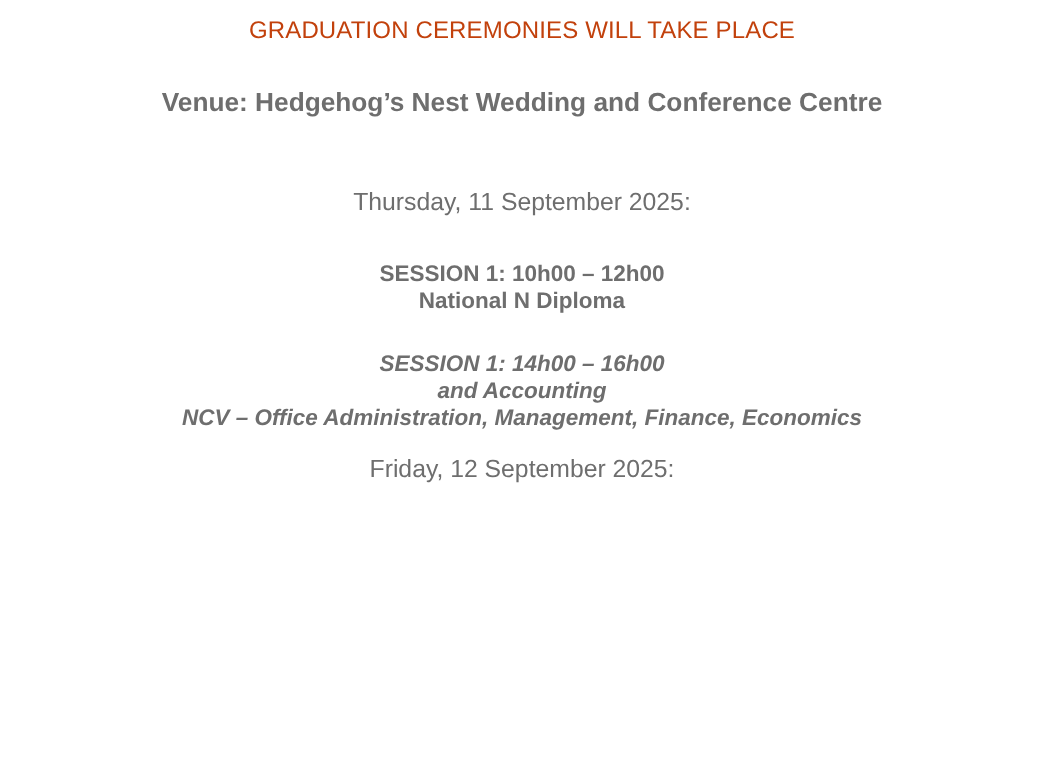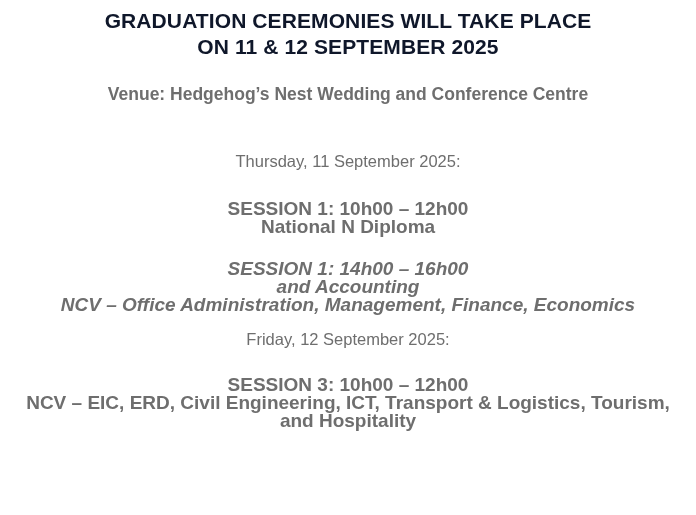--- a/index.html
+++ b/index.html
@@ -16,81 +16,75 @@
   }
   .page {
     width: 696px;
     height: 515px;
     position: relative;
     box-sizing: border-box;
     padding: 8px 6px 0 6px;
     text-align: center;
   }
   .hdr {
-    font-size: 21px;
-    font-weight: bold;
+    font-size: 16px;
+    font-weight: normal;
     line-height: 26px;
     letter-spacing: 0.1px;
-    color: #0f172a;
+    color: #c2410c;
   }
   .venue {
     font-size: 17.5px;
     font-weight: bold;
     line-height: 24px;
     margin-top: 22px;
     color: #6e6e6e;
     white-space: nowrap;
   }
   .daytitle {
     font-size: 16.5px;
     font-weight: normal;
     color: #6e6e6e;
     line-height: 22px;
   }
   .daytitle.d1 { margin-top: 44px; }
   .daytitle.d2 { margin-top: 14px; }
   .session {
-    font-size: 19px;
+    font-size: 15px;
     font-weight: bold;
     line-height: 18px;
     color: #6e6e6e;
   }
   .session.s1 { margin-top: 28px; }
   .session.s2 { margin-top: 24px; font-style: italic; }
   .session.s3 { margin-top: 26px; }
   .sline { display: block; }
   .spacer-bottom { height: 10px; }
 </style>
 </head>
 <body>
 
 <div class="page">
 
   <div class="hdr">
     <div>GRADUATION CEREMONIES WILL TAKE PLACE</div>
-    <div>ON 11 &amp; 12 SEPTEMBER 2025</div>
   </div>
 
   <div class="venue">Venue:  Hedgehog’s Nest Wedding and Conference Centre</div>
 
   <div class="daytitle d1">Thursday, 11 September 2025:</div>
 
   <div class="session s1">
     <span class="sline">SESSION 1:  10h00 – 12h00</span>
     <span class="sline">National N Diploma</span>
   </div>
 
   <div class="session s2">
     <span class="sline">SESSION 1:  14h00 – 16h00</span>
     <span class="sline">and Accounting</span>
     <span class="sline">NCV – Office Administration, Management, Finance, Economics</span>
   </div>
 
   <div class="daytitle d2">Friday, 12 September 2025:</div>
 
-  <div class="session s3">
-    <span class="sline">SESSION 3:  10h00 – 12h00</span>
-    <span class="sline">NCV – EIC, ERD, Civil Engineering,  ICT, Transport &amp; Logistics, Tourism,</span>
-    <span class="sline">and Hospitality</span>
-  </div>
 
   <div class="spacer-bottom"></div>
 </div>
 
 </body></html>

